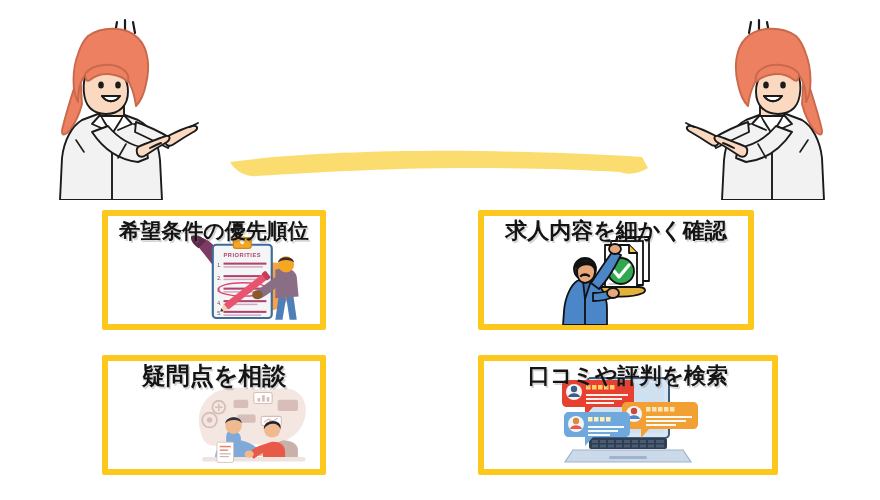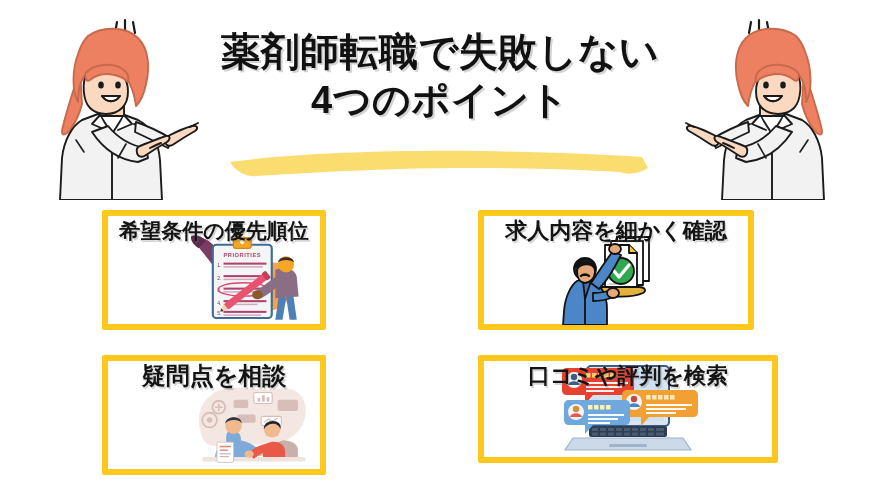--- a/index.html
+++ b/index.html
@@ -42,21 +42,21 @@
   
   .card {
     position:absolute;
     background:#ffffff;
     border:6px solid #FCC81E;
     border-radius:2px;
   }
   .card.c1 { left:102px; top:210px; width:224px; height:120px; }
   .card.c2 { left:478px; top:210px; width:276px; height:120px; }
   .card.c3 { left:102px; top:355px; width:224px; height:120px; }
-  .card.c4 { left:478px; top:355px; width:300px; height:108px; }
+  .card.c4 { left:478px; top:355px; width:300px; height:120px; }
 
   .card-label {
     position:absolute;
     left:0; right:0; top:-2px;
     text-align:center;
     font-weight:bold;
     font-size:22px;
     line-height:34px;
     color:#141414;
     text-shadow:1.5px 1.5px 0 rgba(120,120,120,0.30);
@@ -130,24 +130,20 @@
           <path d="M118 138 C128 134 138 130 144 128 C148 127 149 131 145 134 C138 138 130 143 124 147
                    C120 150 116 149 115 145 C114 141 115 139 118 138 Z" fill="#FAD9C0"></path>
           <path d="M128 140 C132 138 136 136 139 135"></path>
 
           <path d="M96 150 L104 136" stroke-width="1.6"></path>
           <path d="M62 144 L54 132" stroke-width="1.6"></path>
         </g>
       </svg>
     </div>
 
-    <div class="title-block">
-      <div class="title-line">薬剤師転職で失敗しない</div>
-      <div class="title-line second">4つのポイント</div>
-    </div>
 
     <div class="brush">
       <svg viewBox="0 0 422 30" width="422" height="30" preserveAspectRatio="none">
         <path d="M2 14 C60 6 150 2 250 3 C310 4 370 6 414 9 L420 20 C410 26 400 27 392 24
                  C330 20 250 19 170 21 C110 23 60 26 30 28 C18 29 8 24 2 14 Z" fill="#FBDC6E"></path>
       </svg>
     </div>
 
     <div class="char right">
       <svg viewBox="0 0 185 192" width="185" height="192">

